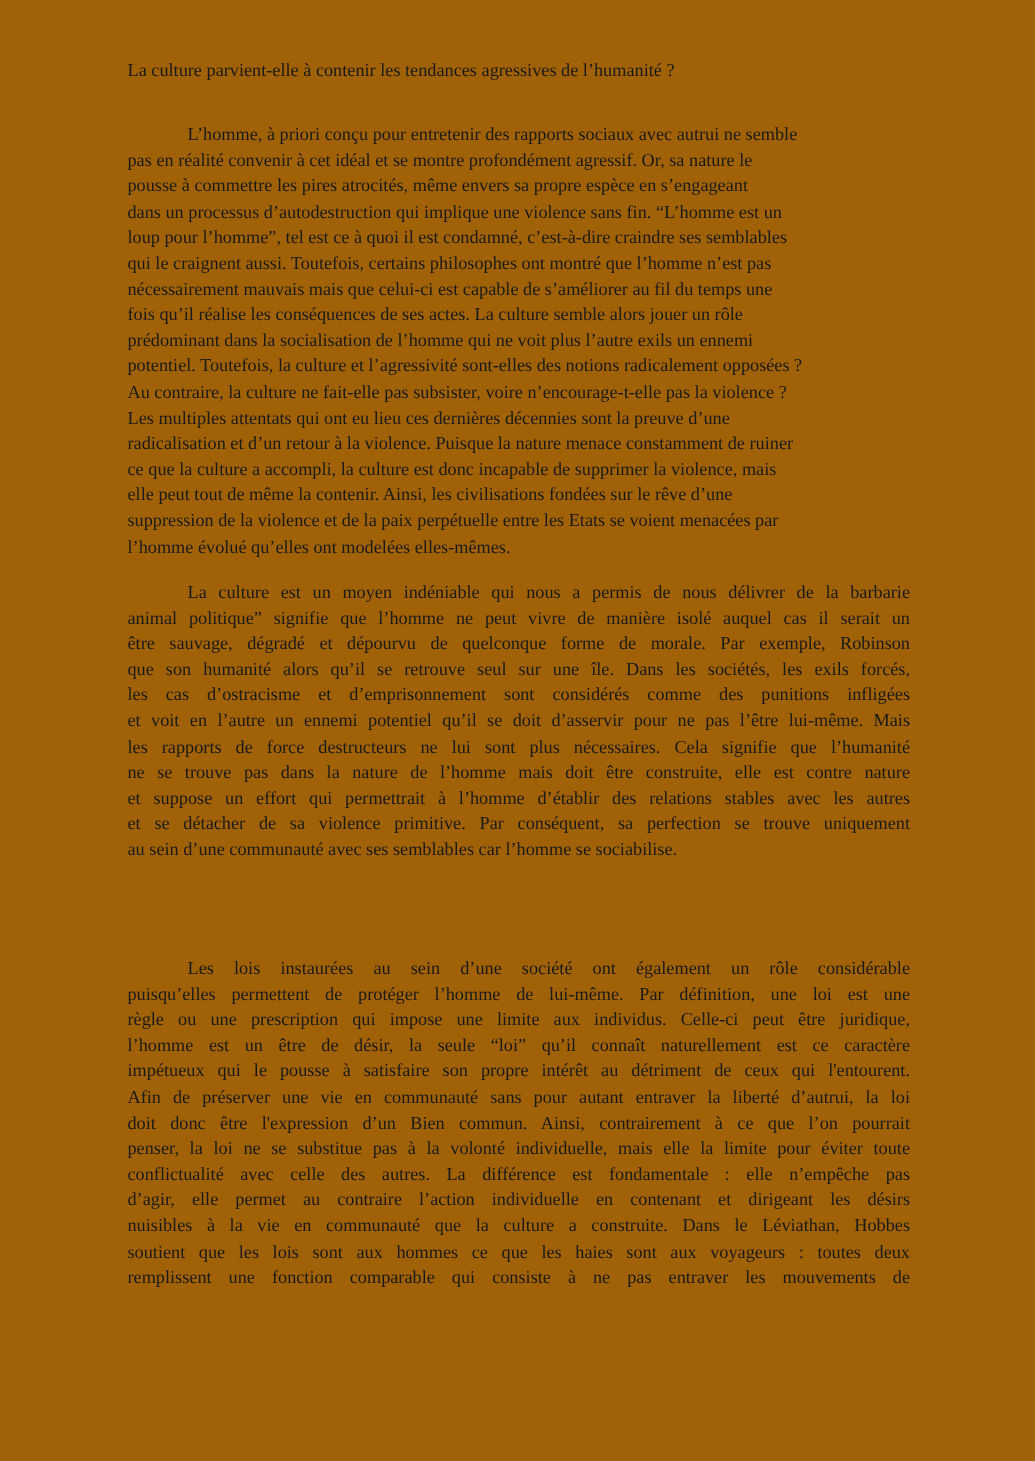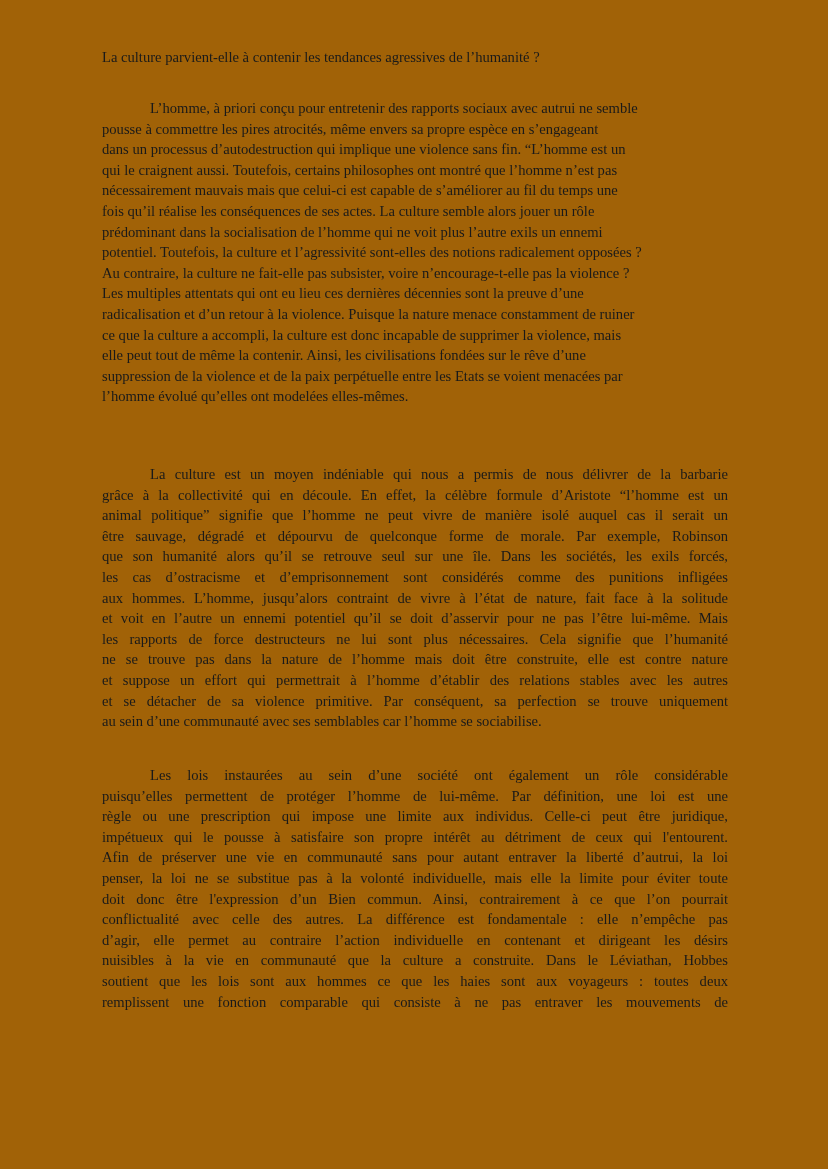--- a/index.html
+++ b/index.html
@@ -23,57 +23,58 @@
     .indent { padding-left: 48px; }
   </style>
 </head>
 <body>
 
 <div class="page">
   <div class="title">La culture parvient-elle à contenir les tendances agressives de l’humanité ?</div>
 
   <div class="para" id="p0" style="top:98px;">
       <span class="ln indent">L’homme, à priori conçu pour entretenir des rapports sociaux avec autrui ne semble</span>
+      <span class="ln">pas en réalité convenir à cet idéal et se montre profondément agressif. Or, sa nature le</span>
       <span class="ln">pousse à commettre les pires atrocités, même envers sa propre espèce en s’engageant</span>
       <span class="ln">dans un processus d’autodestruction qui implique une violence sans fin. “L’homme est un</span>
+      <span class="ln">loup pour l’homme”, tel est ce à quoi il est condamné, c’est-à-dire craindre ses semblables</span>
       <span class="ln">qui le craignent aussi. Toutefois, certains philosophes ont montré que l’homme n’est pas</span>
       <span class="ln">nécessairement mauvais mais que celui-ci est capable de s’améliorer au fil du temps une</span>
       <span class="ln">fois qu’il réalise les conséquences de ses actes. La culture semble alors jouer un rôle</span>
       <span class="ln">prédominant dans la socialisation de l’homme qui ne voit plus l’autre exils un ennemi</span>
       <span class="ln">potentiel. Toutefois, la culture et l’agressivité sont-elles des notions radicalement opposées ?</span>
       <span class="ln">Au contraire, la culture ne fait-elle pas subsister, voire n’encourage-t-elle pas la violence ?</span>
       <span class="ln">Les multiples attentats qui ont eu lieu ces dernières décennies sont la preuve d’une</span>
       <span class="ln">radicalisation et d’un retour à la violence. Puisque la nature menace constamment de ruiner</span>
       <span class="ln">ce que la culture a accompli, la culture est donc incapable de supprimer la violence, mais</span>
       <span class="ln">elle peut tout de même la contenir. Ainsi, les civilisations fondées sur le rêve d’une</span>
       <span class="ln">suppression de la violence et de la paix perpétuelle entre les Etats se voient menacées par</span>
       <span class="ln">l’homme évolué qu’elles ont modelées elles-mêmes.</span>
     </div>
   <div class="para justify" id="p1" style="top:464px;">
       <span class="ln indent">La culture est un moyen indéniable qui nous a permis de nous délivrer de la barbarie</span>
-      <span class="ln">grâce à la collectivité qui en découle. En effet, la célèbre formule d’Aristote “l’homme est un</span>
       <span class="ln">animal politique” signifie que l’homme ne peut vivre de manière isolé auquel cas il serait un</span>
       <span class="ln">être sauvage, dégradé et dépourvu de quelconque forme de morale. Par exemple, Robinson</span>
       <span class="ln">que son humanité alors qu’il se retrouve seul sur une île. Dans les sociétés, les exils forcés,</span>
       <span class="ln">les cas d’ostracisme et d’emprisonnement sont considérés comme des punitions infligées</span>
-      <span class="ln">aux hommes. L’homme, jusqu’alors contraint de vivre à l’état de nature, fait face à la solitude</span>
       <span class="ln">et voit en l’autre un ennemi potentiel qu’il se doit d’asservir pour ne pas l’être lui-même. Mais</span>
       <span class="ln">les rapports de force destructeurs ne lui sont plus nécessaires. Cela signifie que l’humanité</span>
       <span class="ln">ne se trouve pas dans la nature de l’homme mais doit être construite, elle est contre nature</span>
       <span class="ln">et suppose un effort qui permettrait à l’homme d’établir des relations stables avec les autres</span>
       <span class="ln">et se détacher de sa violence primitive. Par conséquent, sa perfection se trouve uniquement</span>
       <span class="ln last">au sein d’une communauté avec ses semblables car l’homme se sociabilise.</span>
     </div>
   <div class="para justify" id="p2" style="top:765px;">
       <span class="ln indent">Les lois instaurées au sein d’une société ont également un rôle considérable</span>
       <span class="ln">puisqu’elles permettent de protéger l’homme de lui-même. Par définition, une loi est une</span>
       <span class="ln">règle ou une prescription qui impose une limite aux individus. Celle-ci peut être juridique,</span>
+      <span class="ln">l’homme est un être de désir, la seule “loi” qu’il connaît naturellement est ce caractère</span>
       <span class="ln">impétueux qui le pousse à satisfaire son propre intérêt au détriment de ceux qui l'entourent.</span>
       <span class="ln">Afin de préserver une vie en communauté sans pour autant entraver la liberté d’autrui, la loi</span>
+      <span class="ln">doit donc être l'expression d’un Bien commun. Ainsi, contrairement à ce que l’on pourrait</span>
       <span class="ln">penser, la loi ne se substitue pas à la volonté individuelle, mais elle la limite pour éviter toute</span>
-      <span class="ln">doit donc être l'expression d’un Bien commun. Ainsi, contrairement à ce que l’on pourrait</span>
       <span class="ln">conflictualité avec celle des autres. La différence est fondamentale : elle n’empêche pas</span>
       <span class="ln">d’agir, elle permet au contraire l’action individuelle en contenant et dirigeant les désirs</span>
       <span class="ln">nuisibles à la vie en communauté que la culture a construite. Dans le Léviathan, Hobbes</span>
       <span class="ln">soutient que les lois sont aux hommes ce que les haies sont aux voyageurs : toutes deux</span>
       <span class="ln">remplissent une fonction comparable qui consiste à ne pas entraver les mouvements de</span>
     </div>
 </div>
 
 </body></html>

